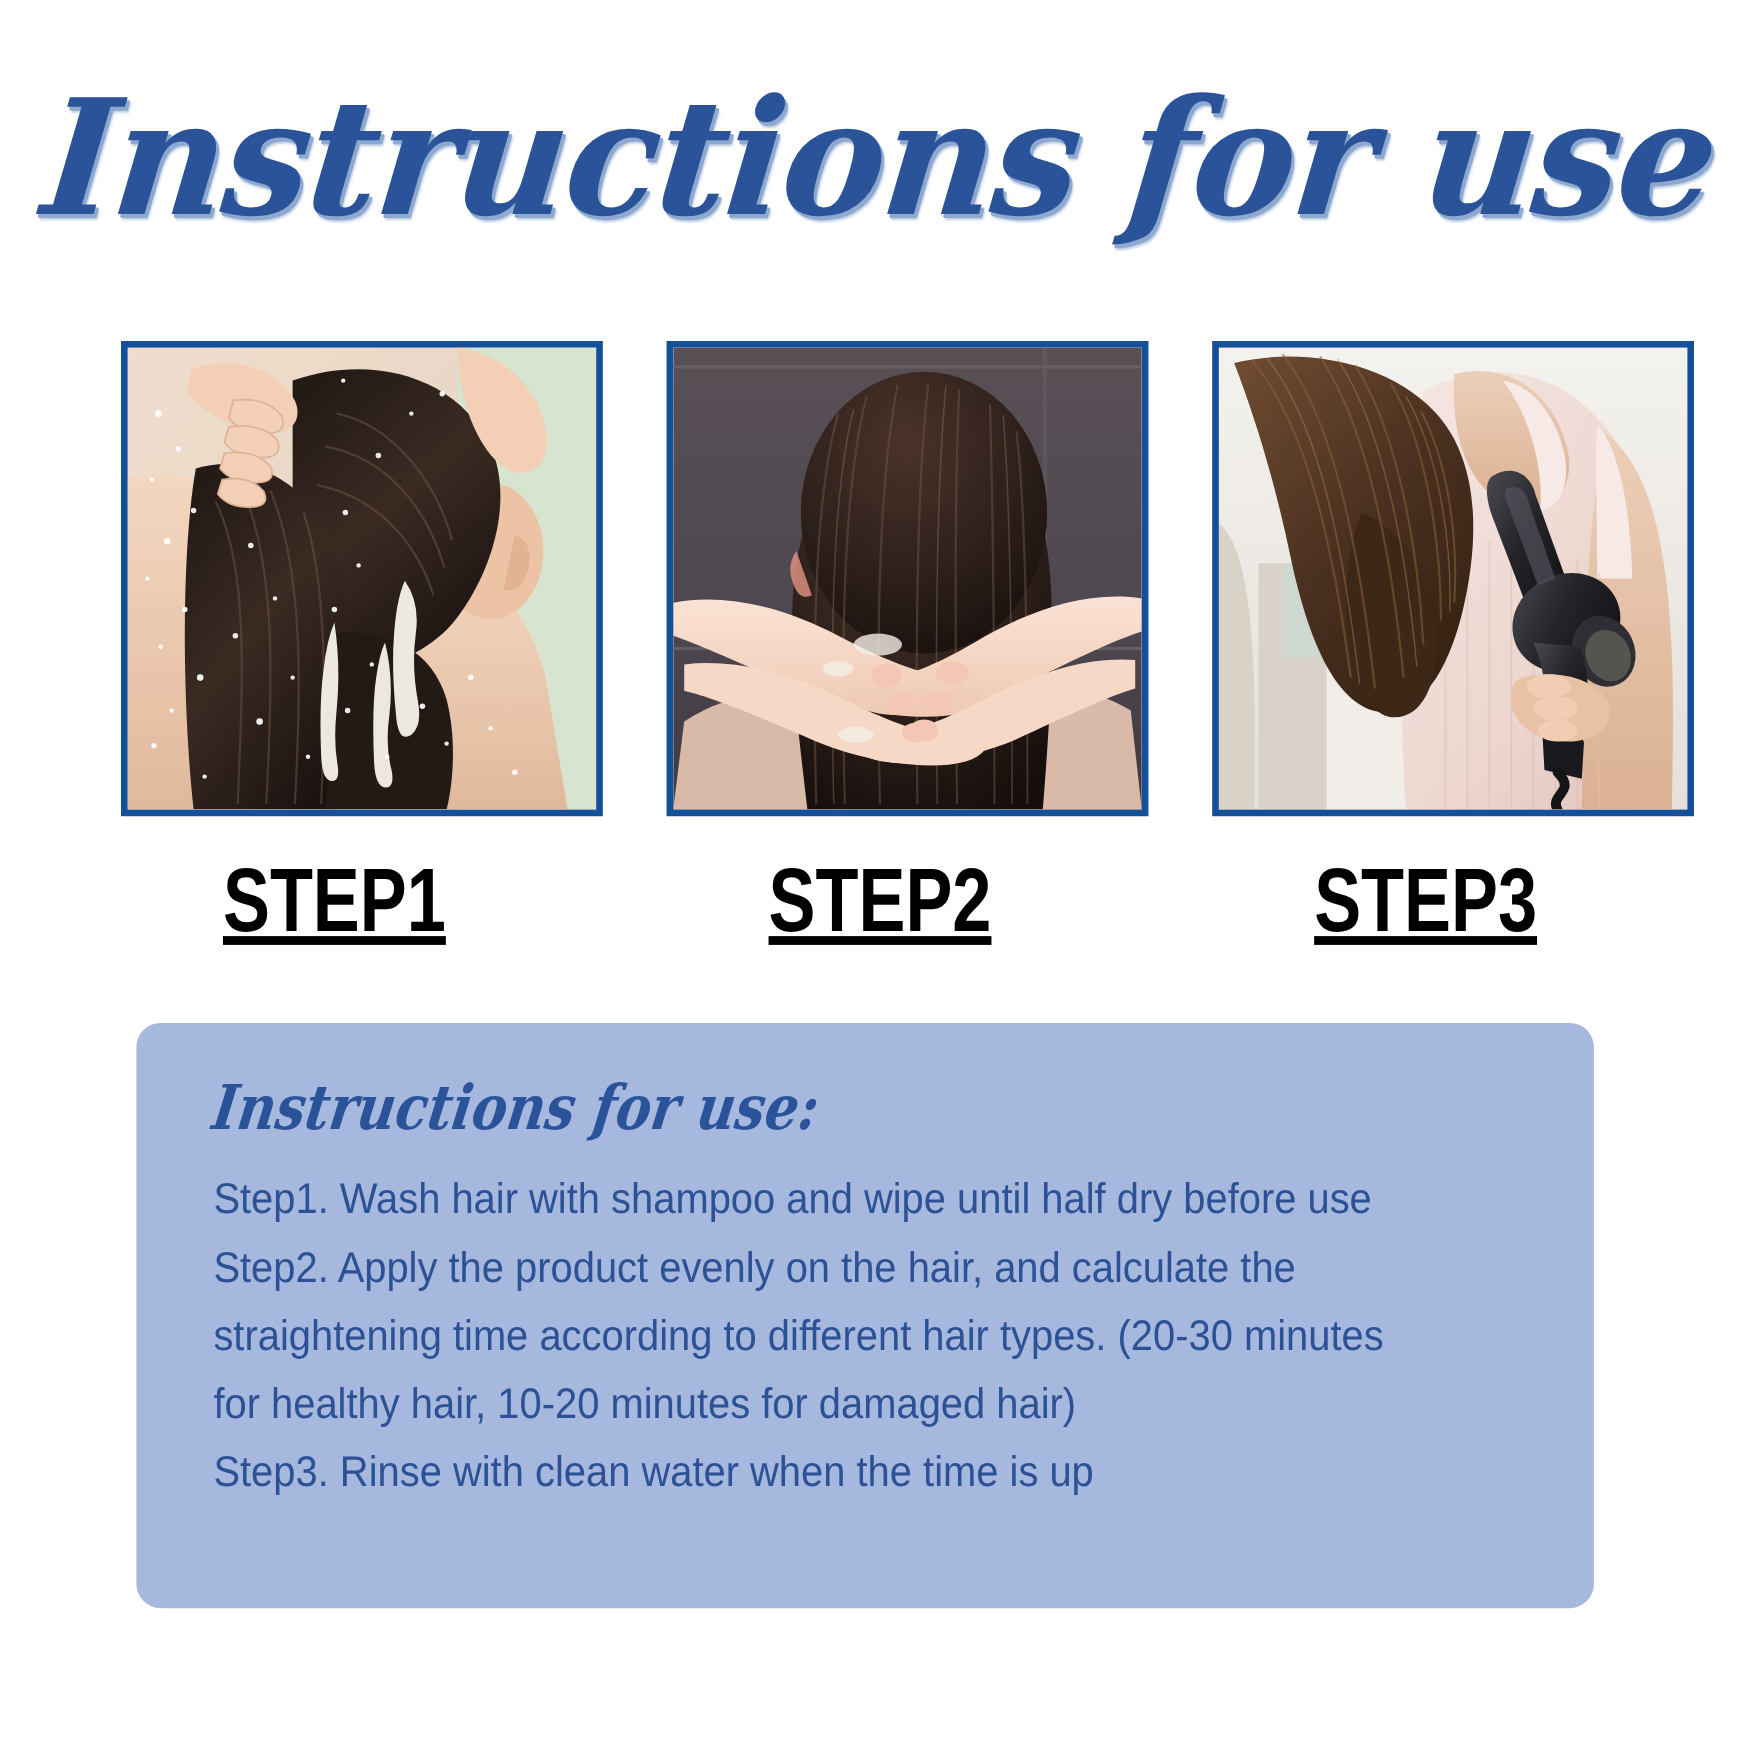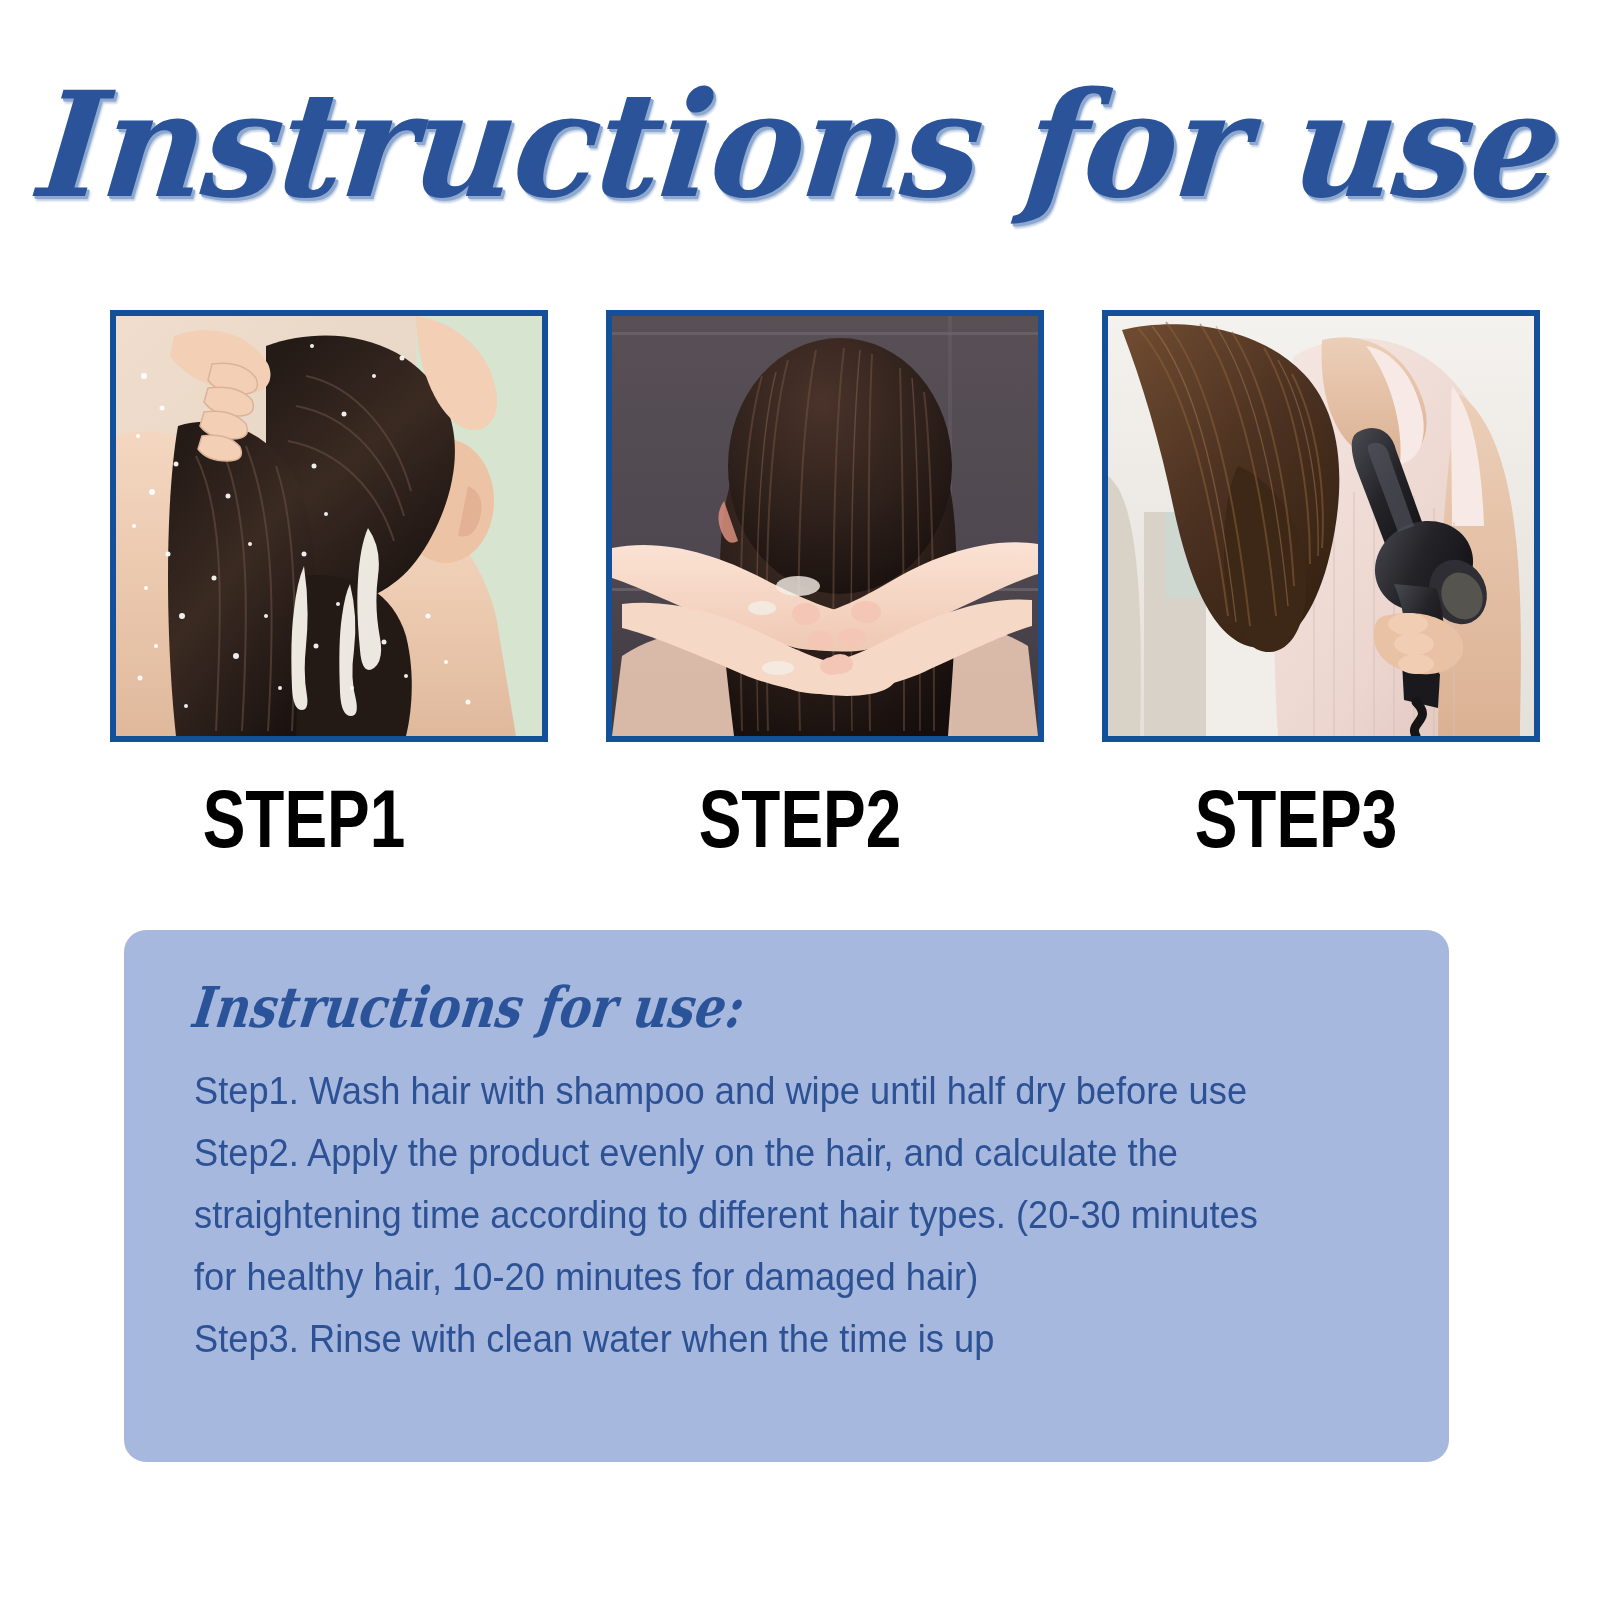--- a/index.html
+++ b/index.html
@@ -48,20 +48,21 @@
   .steps-row {
     position: absolute;
     left: 110px;
     top: 310px;
     width: 1380px;
     display: flex;
     justify-content: space-between;
   }
   .step-col {
     width: 388px;
+    text-decoration: underline;
   }
   .photo-frame {
     width: 438px;
     height: 432px;
     border: 6px solid #14509a;
     background: #d9d9d9;
     overflow: hidden;
     position: relative;
   }
   .photo-frame svg { display: block; width: 100%; height: 100%; }

